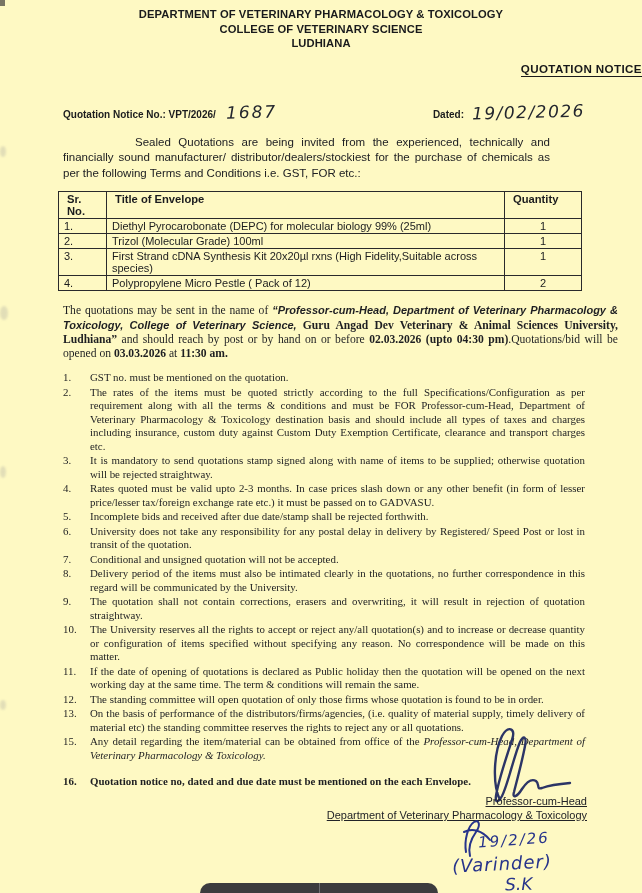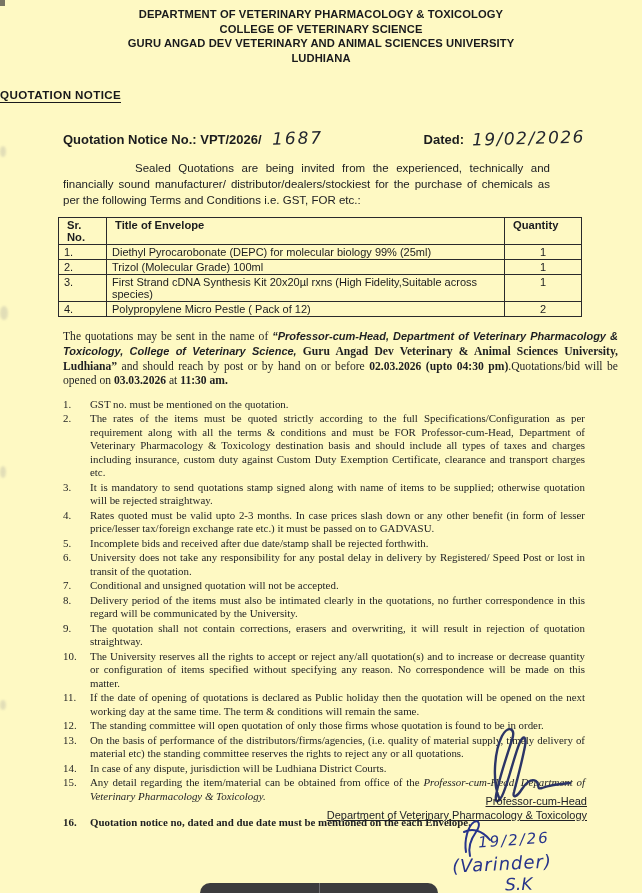--- a/index.html
+++ b/index.html
@@ -7,31 +7,31 @@
   body { font-family:"Liberation Sans", sans-serif; background:#e9e9e9; }
   .page {
     position:relative; width:642px; height:893px;
     background:#fef9c3; color:#1c1c1e; overflow:hidden;
   }
   
   .letterhead { padding-top:7px; text-align:center; }
   .letterhead .hline {
     font-weight:bold; font-size:11.2px; line-height:14.6px; letter-spacing:0.1px; color:#191a1c;
   }
-  .notice-title-wrap { text-align:left; margin-top:20px; }
+  .notice-title-wrap { text-align:right; margin-top:8px; }
   .notice-title {
     display:inline-block; font-weight:bold; font-size:11.6px; letter-spacing:0.4px;
     border-bottom:1.6px solid #1a1a1c; padding-bottom:1px; color:#17181a;
   }
   
   .meta-row {
     display:flex; justify-content:space-between; align-items:flex-end;
     margin:21px 57px 0 63px; height:24px;
   }
-  .meta-label { font-weight:bold; font-size:13px; color:#1b1c1e; }
+  .meta-label { font-weight:bold; font-size:10px; color:#1b1c1e; }
   .hand {
     font-family:"DejaVu Sans", sans-serif; font-style:italic;
     color:#23262e; font-size:17px; transform:rotate(-1.5deg); display:inline-block;
   }
   .hand-no { margin-left:10px; letter-spacing:2px; }
   .hand-date { margin-left:8px; letter-spacing:1.5px; }
   
   .intro {
     margin:13px 92px 0 63px; font-size:11.5px; line-height:15.6px;
     text-align:justify; text-indent:72px; color:#202124;
@@ -94,21 +94,20 @@
 
   <div class="corner-mark"></div>
   <div class="smudge" style="left:0;top:146px;width:6px;height:11px;"></div>
   <div class="smudge" style="left:0;top:306px;width:8px;height:14px;"></div>
   <div class="smudge" style="left:0;top:466px;width:6px;height:12px;"></div>
   <div class="smudge" style="left:0;top:700px;width:6px;height:10px;"></div>
 
   <div class="letterhead">
     <div class="hline">DEPARTMENT OF VETERINARY PHARMACOLOGY &amp; TOXICOLOGY</div>
     <div class="hline">COLLEGE OF VETERINARY SCIENCE</div>
-    <div class="hline">GURU ANGAD DEV VETERINARY AND ANIMAL SCIENCES UNIVERSITY</div>
     <div class="hline">LUDHIANA</div>
   </div>
 
   <div class="notice-title-wrap">
     <span class="notice-title">QUOTATION NOTICE</span>
   </div>
 
   <div class="meta-row">
     <div>
       <span class="meta-label">Quotation Notice No.: VPT/2026/</span><span class="hand hand-no">1687</span>
@@ -199,24 +198,20 @@
       </div>
     <div class="term">
         <span class="term-no">12.</span>
         <span class="term-text">The standing committee will open quotation of only those firms whose quotation is found to be in order.</span>
       </div>
     <div class="term">
         <span class="term-no">13.</span>
         <span class="term-text">On the basis of performance of the distributors/firms/agencies, (i.e. quality of material supply, timely delivery of material etc) the standing committee reserves the rights to reject any or all quotations.</span>
       </div>
     <div class="term">
-        <span class="term-no">14.</span>
-        <span class="term-text">In case of any dispute, jurisdiction will be Ludhiana District Courts.</span>
-      </div>
-    <div class="term">
         <span class="term-no">15.</span>
         <span class="term-text"><span>Any detail regarding the item/material can be obtained from office of the </span><span class="italic-seg">Professor-cum-Head, Department of Veterinary Pharmacology &amp; Toxicology.</span></span>
       </div>
     <div class="term bold">
         <span class="term-no">16.</span>
         <span class="term-text">Quotation notice no, dated and due date must be mentioned on the each Envelope.</span>
       </div>
   </div>
 
   <svg class="sig-scribble" width="118" height="80" viewBox="0 0 118 80">

